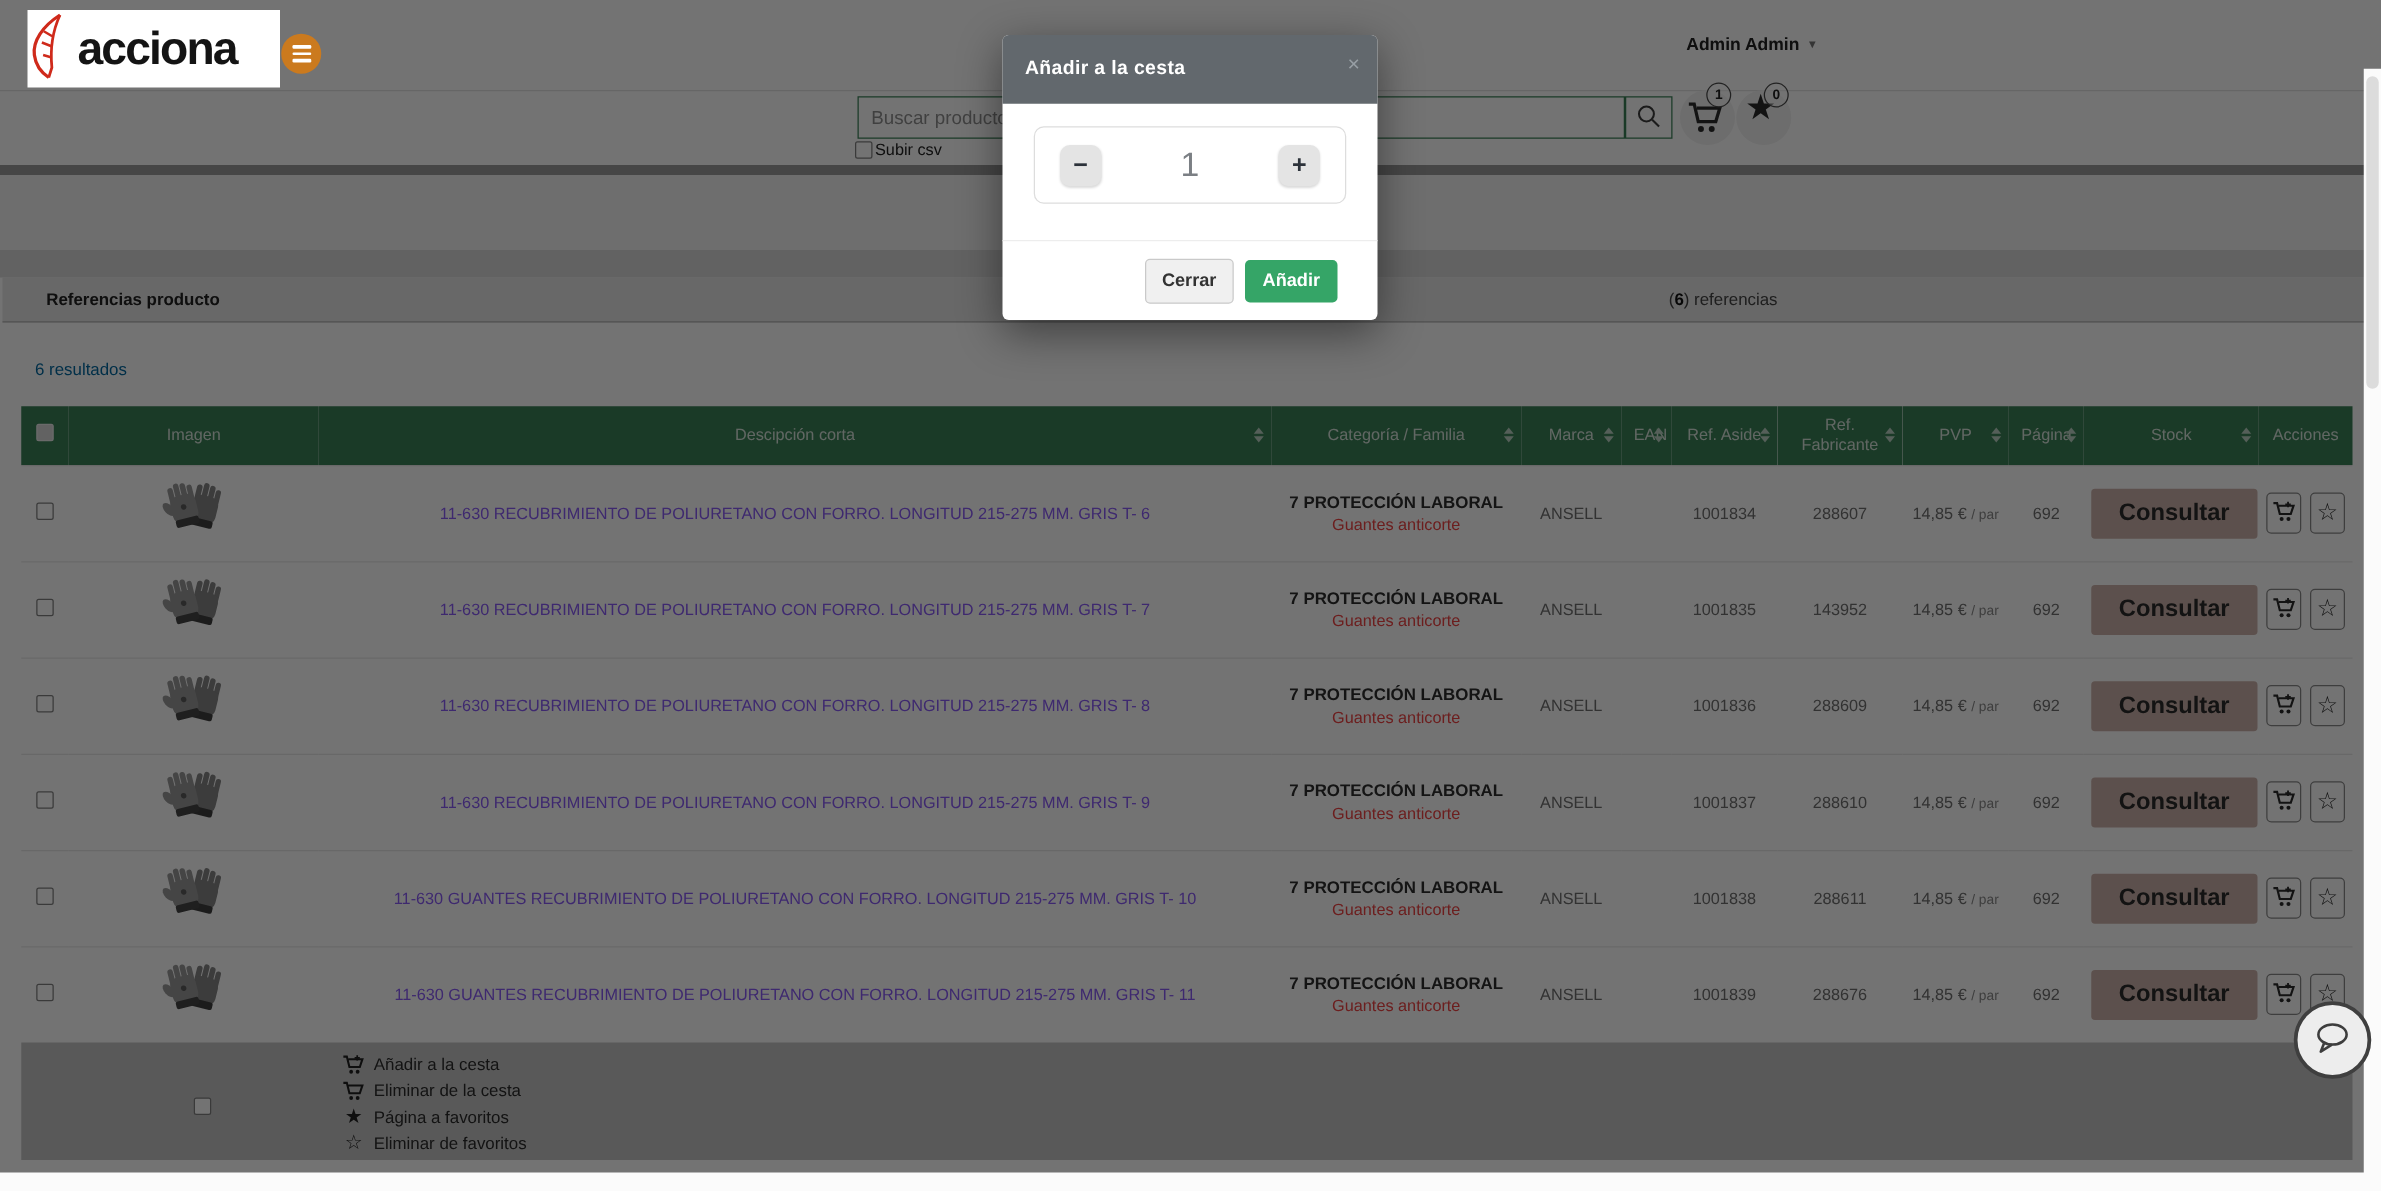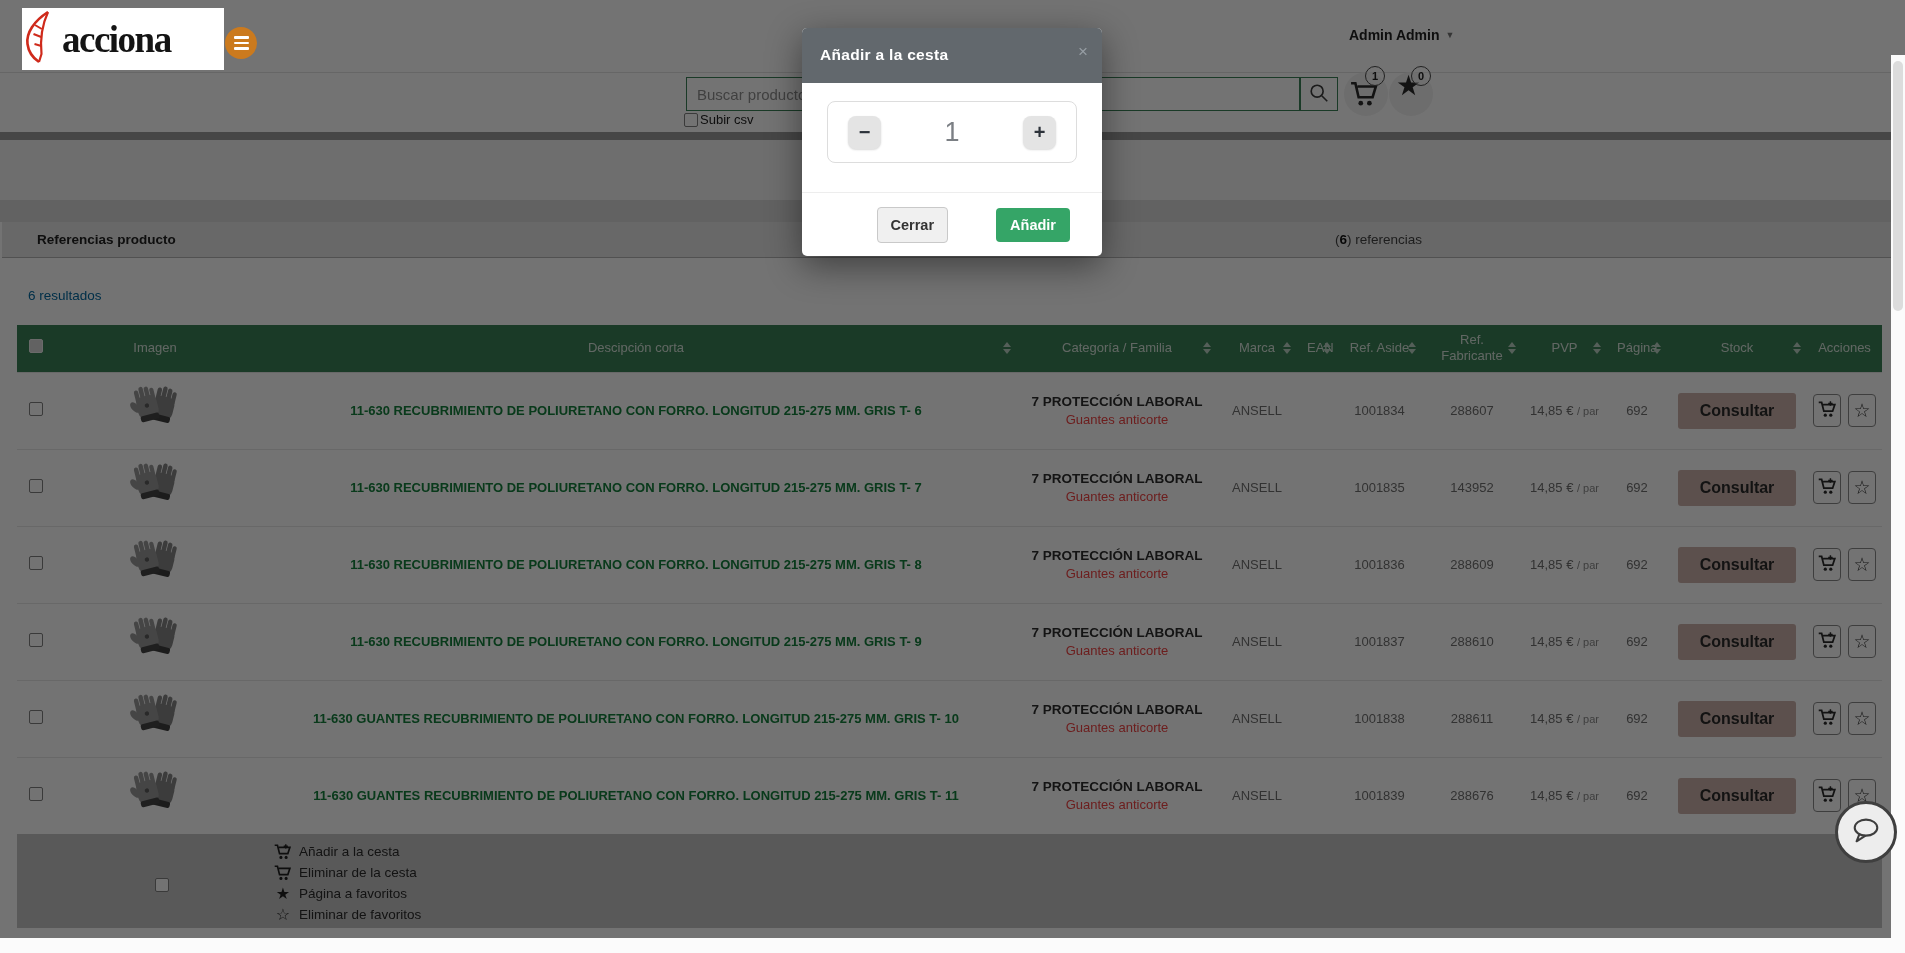--- a/index.html
+++ b/index.html
@@ -37,41 +37,41 @@
   .tablewrap{position:absolute;left:17px;top:325px;width:1865px;}
   table{border-collapse:collapse;table-layout:fixed;width:1865px;background:#fff;}
   thead th{background:#3a8157;height:47px;font-size:13px;font-weight:400;color:#d8e4dc;
            position:relative;text-align:center;padding:4px 10px;line-height:16px;box-sizing:border-box;}
   thead .cb{background:#d9d9d9;border-color:#ececec;}
   .sort{position:absolute;right:6px;top:50%;transform:translateY(-50%);display:inline-flex;flex-direction:column;gap:2px;}
   .su{width:0;height:0;border-left:4px solid transparent;border-right:4px solid transparent;border-bottom:5px solid #bcd3c5;}
   .sd{width:0;height:0;border-left:4px solid transparent;border-right:4px solid transparent;border-top:5px solid #bcd3c5;}
   tbody td{border-top:1px solid #e7e7e7;height:77px;text-align:center;vertical-align:middle;
            font-size:13px;color:#707070;padding:0 6px;box-sizing:border-box;}
-  td.desc{color:#15803d;font-weight:bold;}
+  td.desc{color:#8b5cf6;}
   .cat1{font-weight:700;color:#2e2e2e;font-size:13.5px;}
   .cat2{color:#ef4444;margin-top:3px;}
   .unit{font-size:11px;color:#8a8a8a;}
   .consultar{display:inline-block;padding:9px 22px;background:#cdb2aa;border-radius:3px;
-             font-weight:700;font-size:16px;color:#2b2b2b;cursor:pointer;}
+             font-weight:700;font-size:19px;color:#2b2b2b;cursor:pointer;}
   .actions-cell{display:flex;gap:7px;justify-content:center;align-items:center;}
   .act-btn{display:inline-flex;width:36px;height:31px;border:1px solid #8a8a8a;border-radius:4px;
            align-items:center;justify-content:center;background:transparent;cursor:pointer;}
   .act-star{font-size:19px;color:#2f2f2f;line-height:1;}
   
   .legend{position:absolute;left:17px;top:834px;width:1865px;height:94px;background:#c6c6c6;}
   .legend .cb{position:absolute;left:138px;top:44px;}
   .legend-items{position:absolute;left:256px;top:7px;}
   .legend-item{display:flex;align-items:center;gap:6px;height:21px;font-size:13.5px;color:#2a2a2a;}
   .legend-item .g{width:20px;display:flex;justify-content:center;}
   .legend-star{font-size:16px;color:#1f1f1f;line-height:1;}
   
   .backdrop{position:absolute;inset:0;background:rgba(0,0,0,0.55);z-index:500;}
   .logo-box{position:absolute;left:22px;top:8px;width:202px;height:62px;background:#fff;z-index:600;
-            display:flex;align-items:center;cursor:pointer;font-family:Liberation Serif, serif;}
+            display:flex;align-items:center;cursor:pointer;}
   .logo-text{font-size:37px;font-weight:700;color:#141414;letter-spacing:-1.5px;margin-left:6px;}
   .menu-btn{position:absolute;left:225px;top:27px;width:32px;height:32px;border-radius:50%;background:#cb7a1e;
             border:none;z-index:600;display:flex;flex-direction:column;gap:3px;align-items:center;justify-content:center;cursor:pointer;}
   .menu-btn i{display:block;width:15px;height:2.5px;background:#fff;border-radius:1px;}
   .scroll-right{position:absolute;left:1891px;top:55px;width:14px;height:898px;background:#fbfbfb;z-index:600;}
   .scroll-right .thumb{position:absolute;left:2px;top:6px;width:10px;height:250px;background:#dcdcdc;border-radius:5px;}
   .scroll-bottom{position:absolute;left:0;top:938px;width:1905px;height:15px;background:#fbfbfb;z-index:600;}
   .chat-btn{position:absolute;left:1835px;top:801px;width:62px;height:62px;border-radius:50%;background:#ededed;
             border:3px solid #3f3f3f;box-sizing:border-box;z-index:600;display:flex;align-items:center;justify-content:center;cursor:pointer;}
   
@@ -84,21 +84,21 @@
            display:flex;align-items:center;justify-content:space-between;padding:0 20px;}
   .qty-btn{width:33px;height:33px;background:#e4e4e4;border:none;border-radius:8px;font-size:20px;font-weight:700;
            color:#2c323a;cursor:pointer;display:flex;align-items:center;justify-content:center;box-shadow:0 1px 2px rgba(0,0,0,.15);
            font-family:"Liberation Sans",sans-serif;}
   .qty-val{font-size:27px;color:#7b7f84;}
   .modal-footer{position:absolute;left:0;bottom:0;width:100%;height:64px;border-top:1px solid #ededed;box-sizing:border-box;
                 display:flex;justify-content:flex-end;align-items:center;gap:9px;padding:0 32px;}
   .btn-cerrar{padding:9px 13px;font-size:14.5px;font-weight:700;color:#333;background:#f0f0f0;border:1px solid #c9c9c9;
               border-radius:4px;cursor:pointer;font-family:"Liberation Sans",sans-serif;}
   .btn-anadir{padding:9px 14px;font-size:14.5px;font-weight:700;color:#fff;background:#35a567;border:none;
-              border-radius:4px;cursor:pointer;font-family:"Liberation Sans",sans-serif;margin-left:39px;}
+              border-radius:4px;cursor:pointer;font-family:"Liberation Sans",sans-serif;}
 </style>
 </head>
 <body>
 
 <div class="stage">
 
   <div class="topbar"></div>
   <div class="admin">
     <span>Admin Admin</span><span class="caret">▼</span>
   </div>

